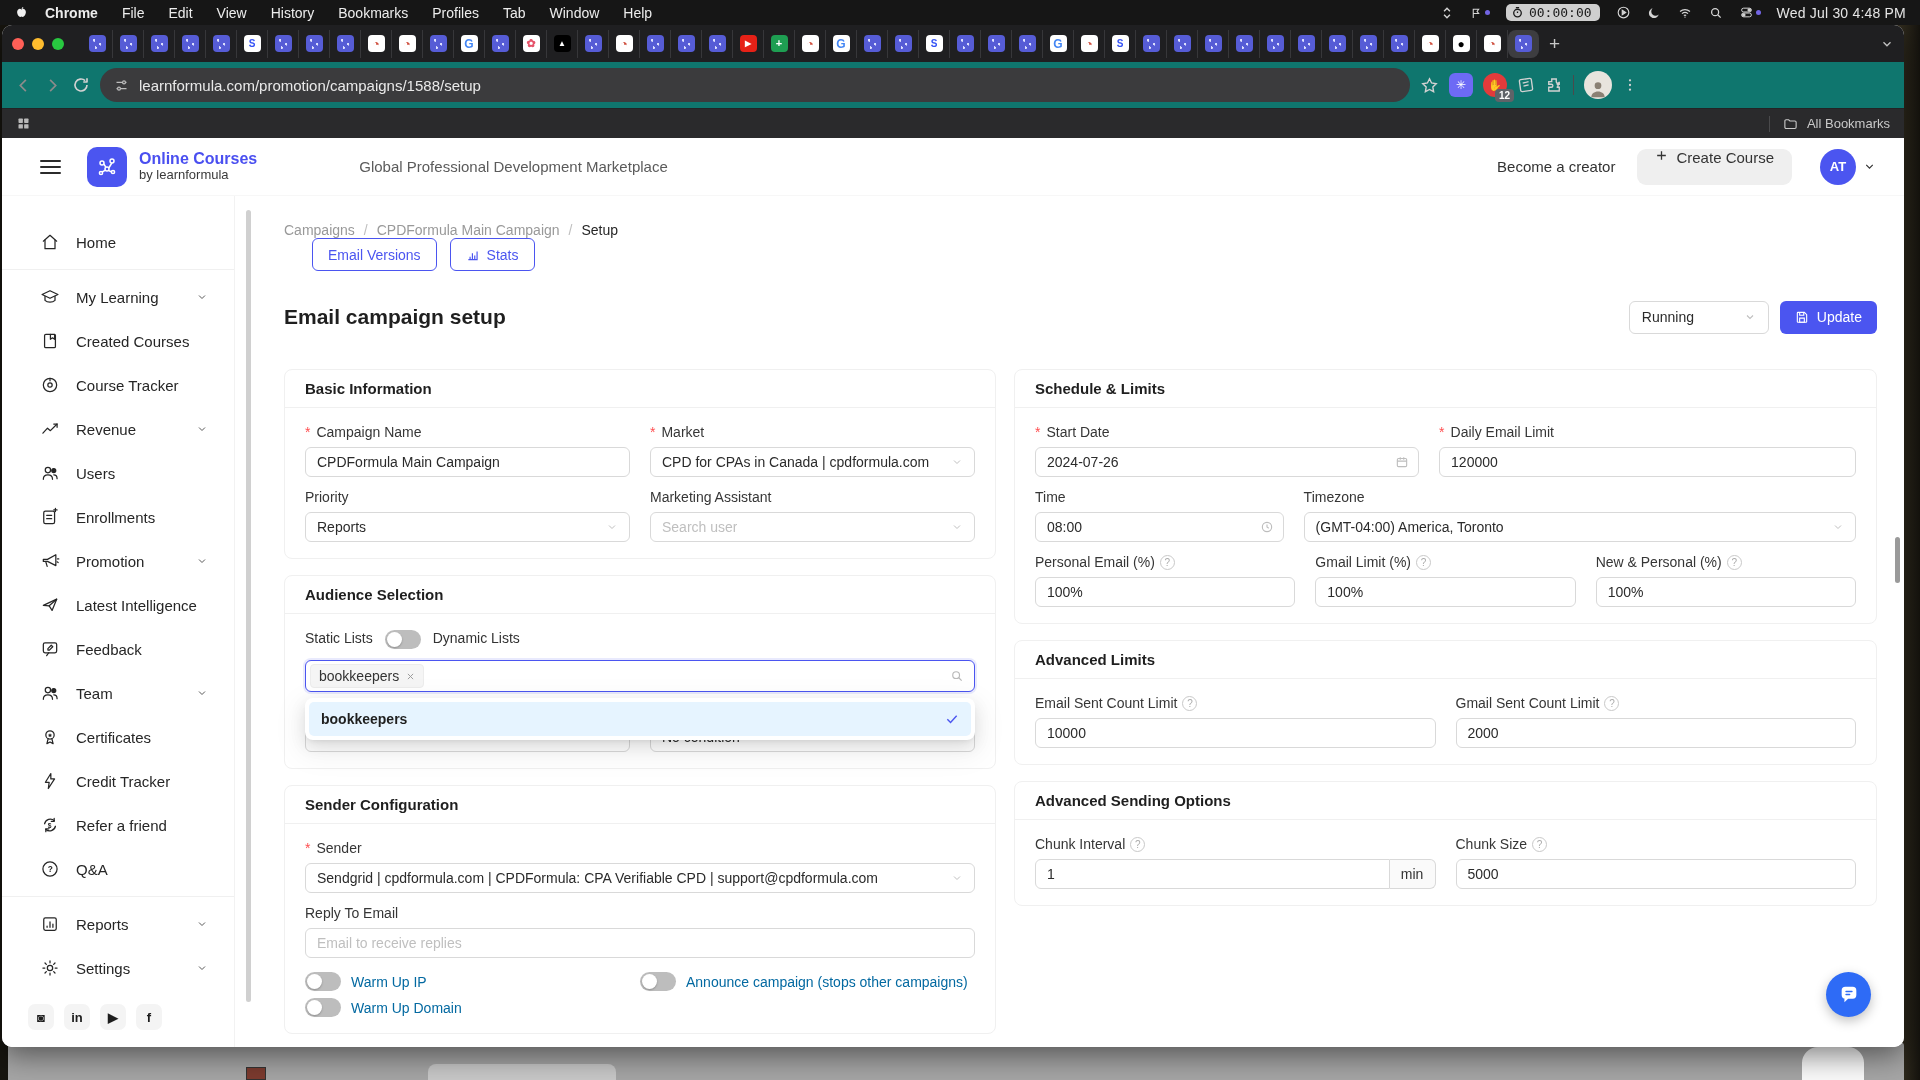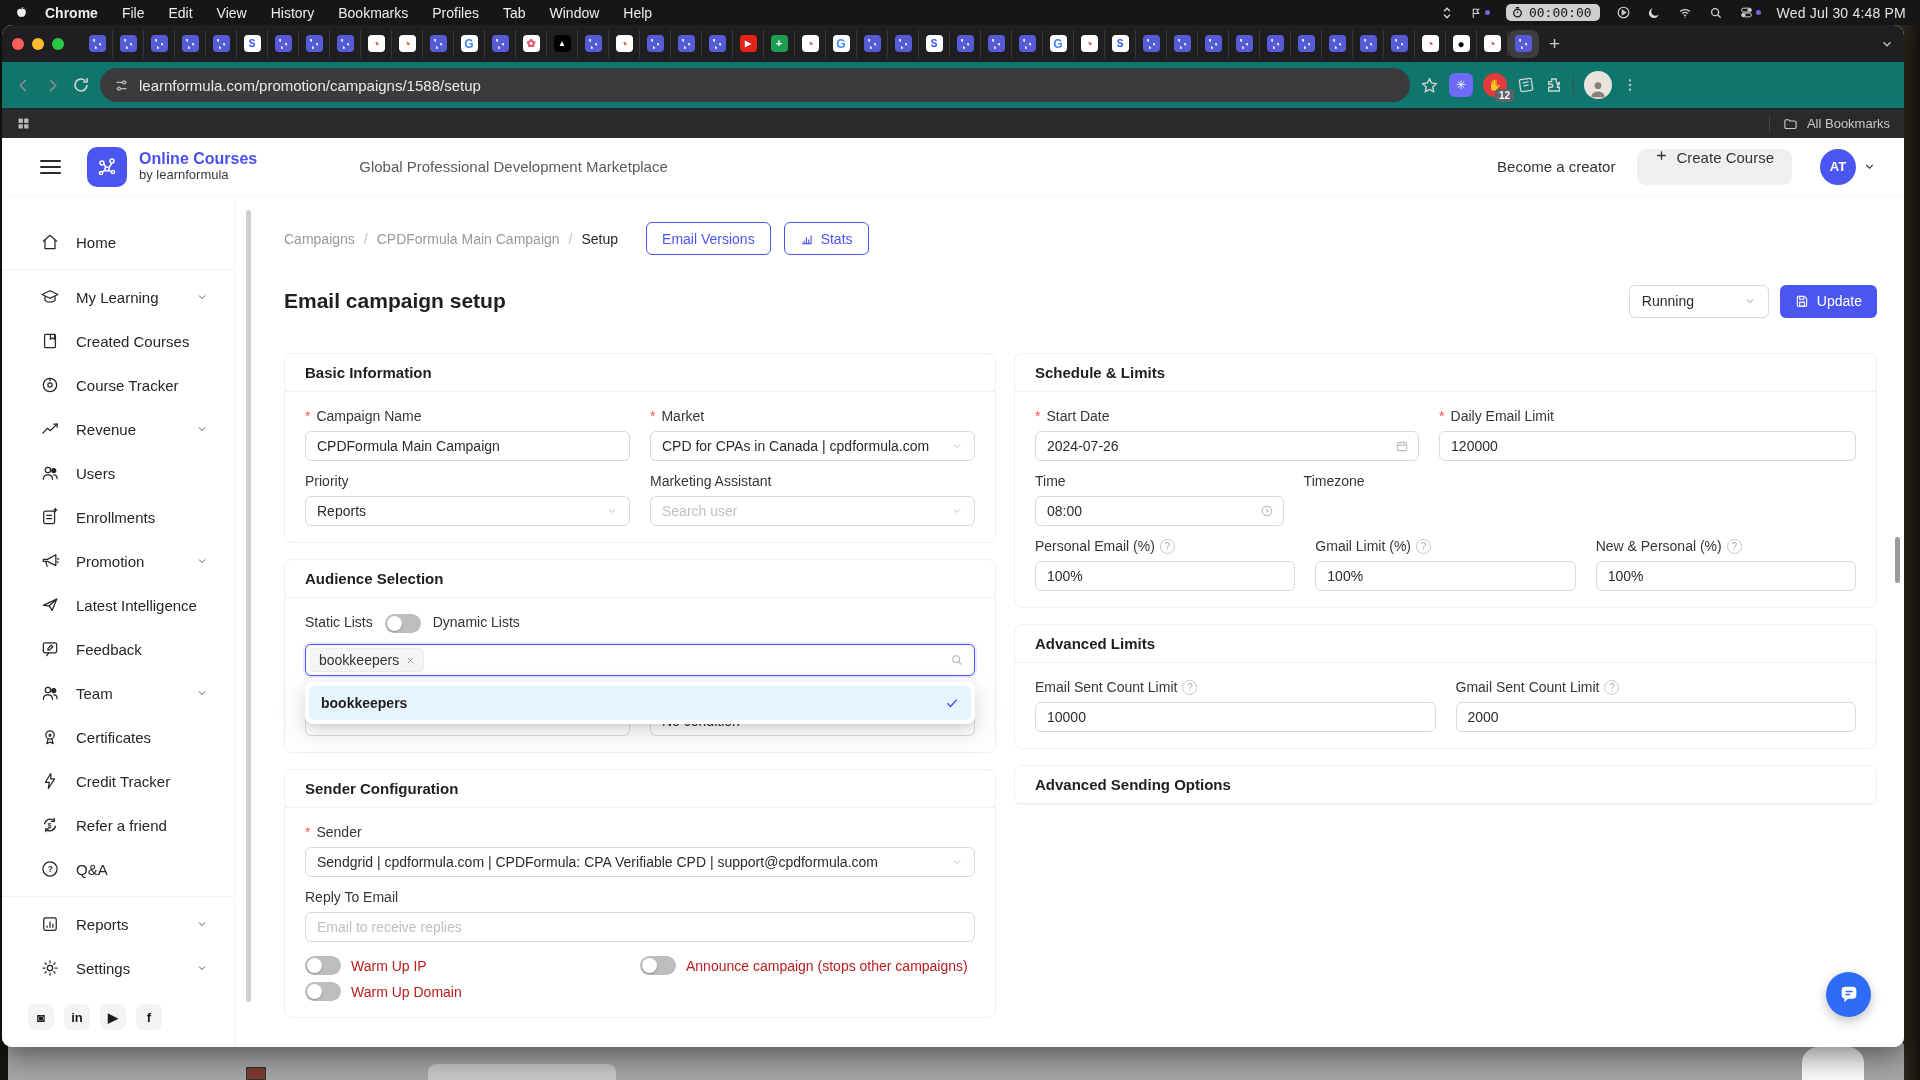--- a/index.html
+++ b/index.html
@@ -89,21 +89,21 @@
   .sidebar{width:233px;border-right:1px solid #f2f2f2;padding-top:24px;display:flex;flex-direction:column;flex:0 0 auto;}
   .side-item{height:44px;display:flex;align-items:center;gap:16px;padding-left:38px;color:#262626;font-size:15px;}
   .side-item .chev{margin-left:auto;margin-right:26px;color:#595959;display:flex;}
   .side-ic{display:flex;align-items:center;color:#262626;}
   .side-div{height:1px;background:#f0f0f0;margin:5px 0;}
   .socials{margin-top:auto;display:flex;gap:10px;padding:14px 0 18px 26px;}
   .soc{width:26px;height:26px;border-radius:7px;background:#f4f4f4;color:#1d1d1d;display:flex;align-items:center;justify-content:center;font-size:13px;font-weight:700;}
   .side-scroll{position:absolute;left:244px;top:14px;width:5px;height:792px;border-radius:3px;background:#d0d0d0;z-index:3;}
   
   .content{flex:1;padding:26px 27px 0 49px;min-width:0;}
-  .page-head{display:flex;margin-bottom:20px;}
+  .page-head{display:flex;margin-bottom:20px;flex-direction:column;}
   .crumbs{display:flex;align-items:center;gap:9px;font-size:14px;}
   .crumb{color:#999;}
   .crumb.cur{color:#262626;}
   .crumb-sep{color:#bfbfbf;}
   .head-btns{display:flex;gap:13px;margin-left:28px;}
   .obtn{display:flex;align-items:center;gap:7px;height:33px;padding:0 15px;border:1px solid var(--primary);
     color:var(--primary);background:#fff;border-radius:6px;font-size:14px;font-family:inherit;}
   .title-row{display:flex;align-items:center;margin-bottom:26px;}
   .h1{font-size:21px;font-weight:700;color:#1f1f1f;}
   .title-right{margin-left:auto;display:flex;gap:11px;align-items:center;}
@@ -133,21 +133,21 @@
   .select{width:100%;height:30px;border:1px solid var(--border);border-radius:6px;display:flex;align-items:center;
     justify-content:space-between;gap:8px;padding:0 11px;font-size:14px;color:var(--txt);background:#fff;}
   .sel-text{white-space:nowrap;overflow:hidden;text-overflow:ellipsis;}
   .sel-text.ph{color:var(--ph);}
   .chev-ic{color:#bfbfbf;display:flex;flex:0 0 auto;}
   .iwrap{position:relative;}
   .iwrap .sfx{position:absolute;right:10px;top:50%;transform:translateY(-50%);color:#bdbdbd;display:flex;}
   .toggle{width:36px;height:19px;border-radius:10px;background:#bdbdbd;position:relative;display:inline-block;flex:0 0 auto;}
   .toggle::after{content:"";position:absolute;left:2px;top:2px;width:15px;height:15px;border-radius:50%;background:#fff;
     box-shadow:0 1px 2px rgba(0,0,0,.25);}
-  .tog-row{display:flex;align-items:center;gap:10px;font-size:14px;color:#b91c1c;}
+  .tog-row{display:flex;align-items:center;gap:10px;font-size:14px;color:#0369a1;}
   
   .aud-toggle-row{display:flex;align-items:flex-start;gap:12px;font-size:14px;color:#333;margin-bottom:11px;}
   .msel-wrap{position:relative;}
   .mselect{min-height:32px;border:1px solid var(--primary);border-radius:6px;box-shadow:0 0 0 2px rgba(75,85,240,.12);
     display:flex;align-items:center;padding:3px 32px 3px 4px;background:#fff;position:relative;}
   .tag{background:#f5f5f5;border:1px solid #ececec;border-radius:4px;height:24px;display:inline-flex;align-items:center;
     gap:7px;padding:0 8px;font-size:14px;color:#333;}
   .tag .x{color:#9a9a9a;display:flex;}
   .msearch{position:absolute;right:10px;top:50%;transform:translateY(-50%);color:#b9b9b9;display:flex;}
   .dropdown{position:absolute;left:0;right:0;top:38px;background:#fff;border-radius:8px;padding:4px;z-index:10;
@@ -994,20 +994,28 @@
                             <circle cx="12" cy="12" r="8"></circle>
                             <path d="M12 7.5V12l3 2"></path>
                           </svg>
                       </span>
                     </div>
                   </div>
                   <div class="field f69">
                     <label class="lbl">
                         <span>Timezone</span>
                       </label>
+                    <div class="select">
+                      <span class="sel-text">(GMT-04:00) America, Toronto</span>
+                      <span class="chev-ic">
+                          <svg width="12" height="12" viewBox="0 0 24 24" fill="none" stroke="currentColor" stroke-width="2">
+                            <path d="M6 9l6 6 6-6"></path>
+                          </svg>
+                        </span>
+                    </div>
                   </div>
                 </div>
                 <div class="frow">
                   <div class="field">
                     <label class="lbl">
                         <span>Personal Email (%)</span>
                         <span class="help"></span>
                       </label>
                     <input class="input" value="100%" style="">
                   </div>
@@ -1046,20 +1054,41 @@
                         <span class="help"></span>
                       </label>
                     <input class="input" value="2000" style="">
                   </div>
                 </div>
               </div>
             </section>
 
             <section class="card">
               <div class="card-head">Advanced Sending Options</div>
+              <div class="card-body">
+                <div class="frow">
+                  <div class="field">
+                    <label class="lbl">
+                        <span>Chunk Interval</span>
+                        <span class="help"></span>
+                      </label>
+                    <div class="addon-group">
+                      <input class="input" value="1" style="">
+                      <span class="addon">min</span>
+                    </div>
+                  </div>
+                  <div class="field">
+                    <label class="lbl">
+                        <span>Chunk Size</span>
+                        <span class="help"></span>
+                      </label>
+                    <input class="input" value="5000" style="">
+                  </div>
+                </div>
+              </div>
             </section>
           </div>
         </div>
       </main>
     </div>
   </div>
 
   <div class="win-scrollthumb"></div>
 </div>
 

